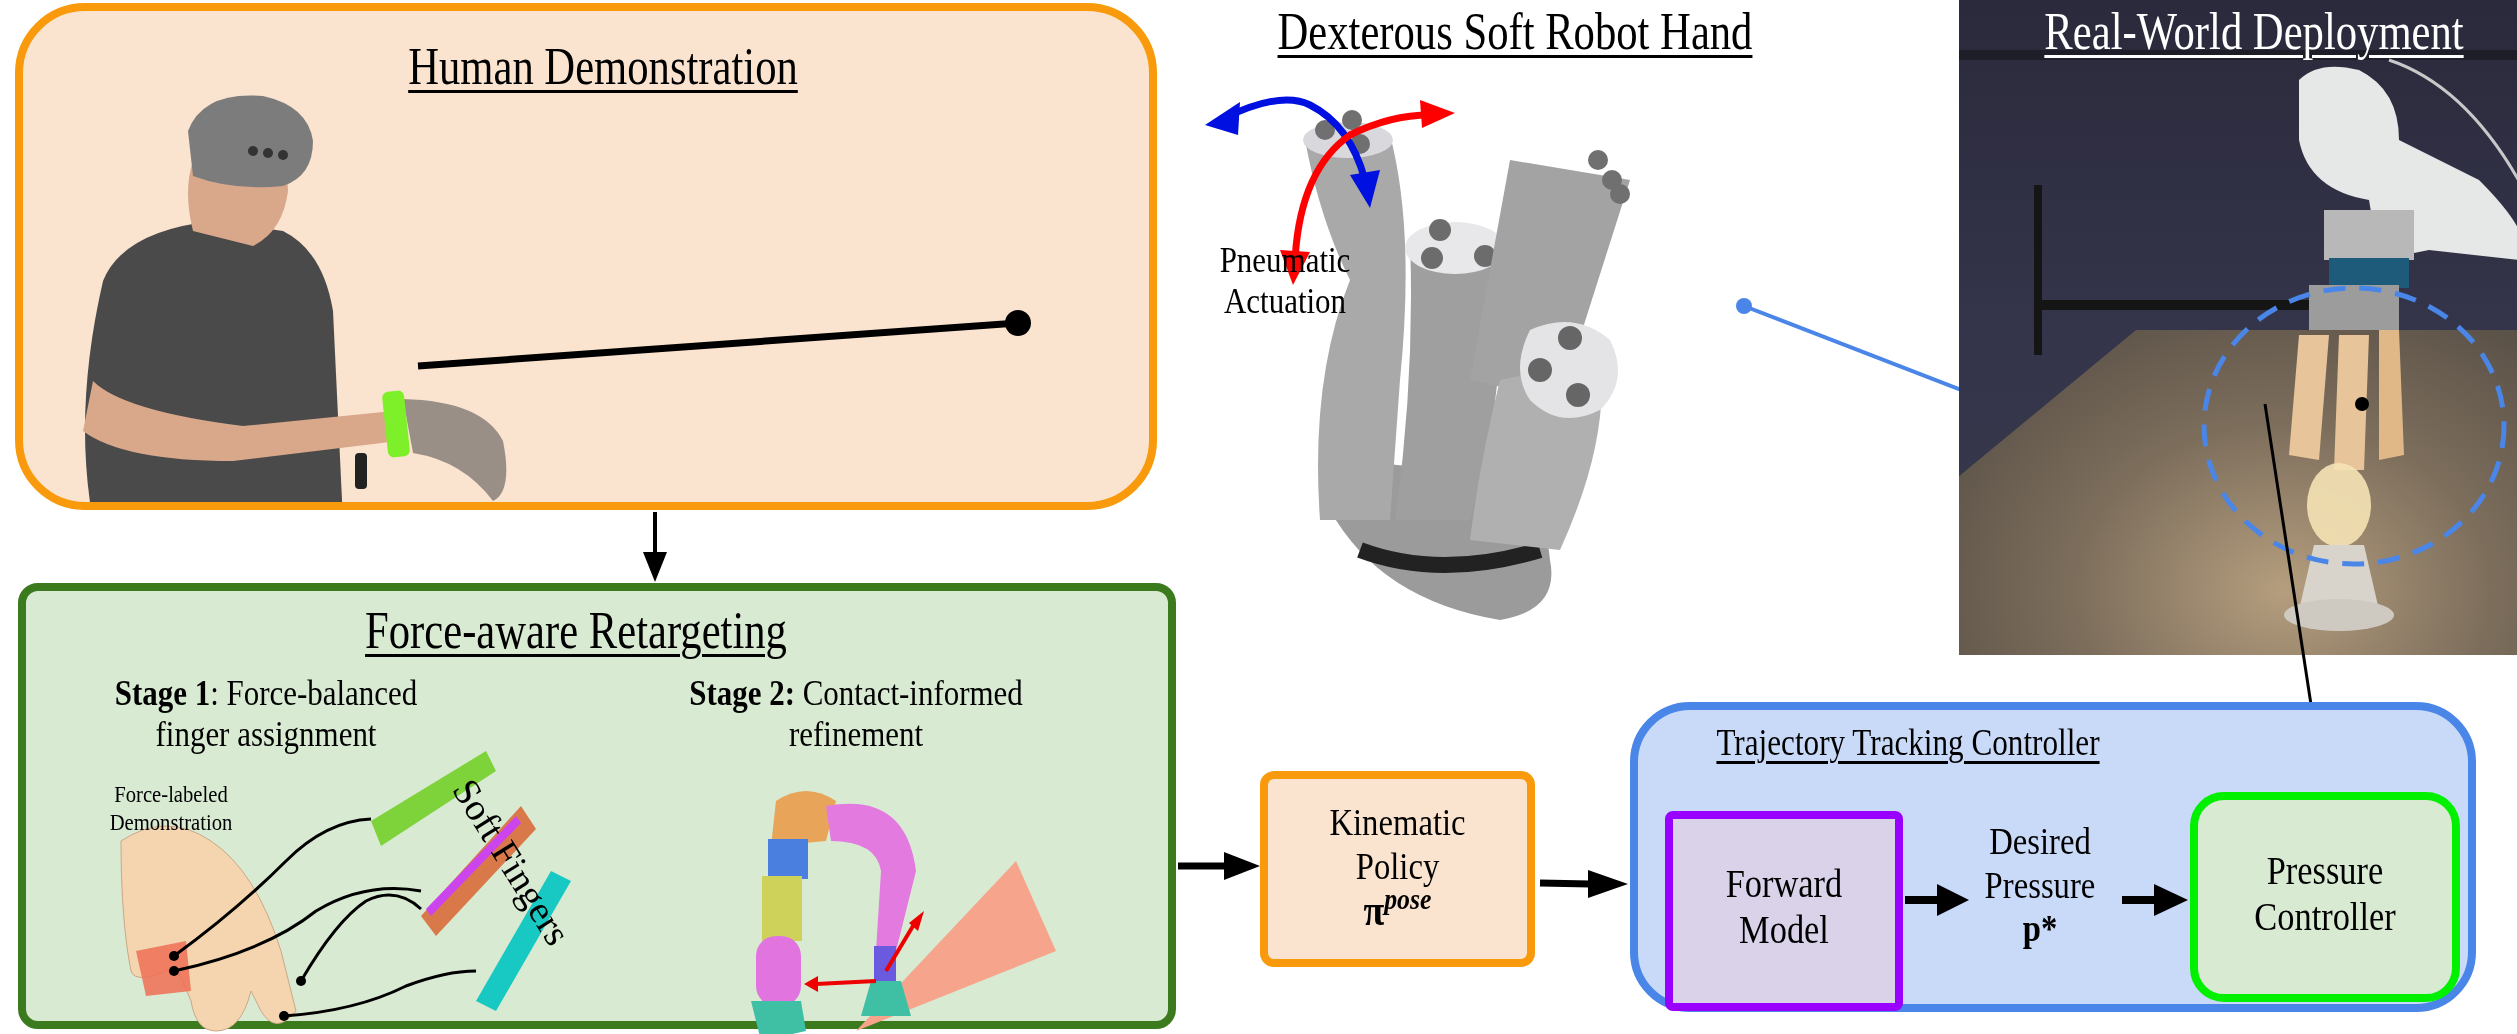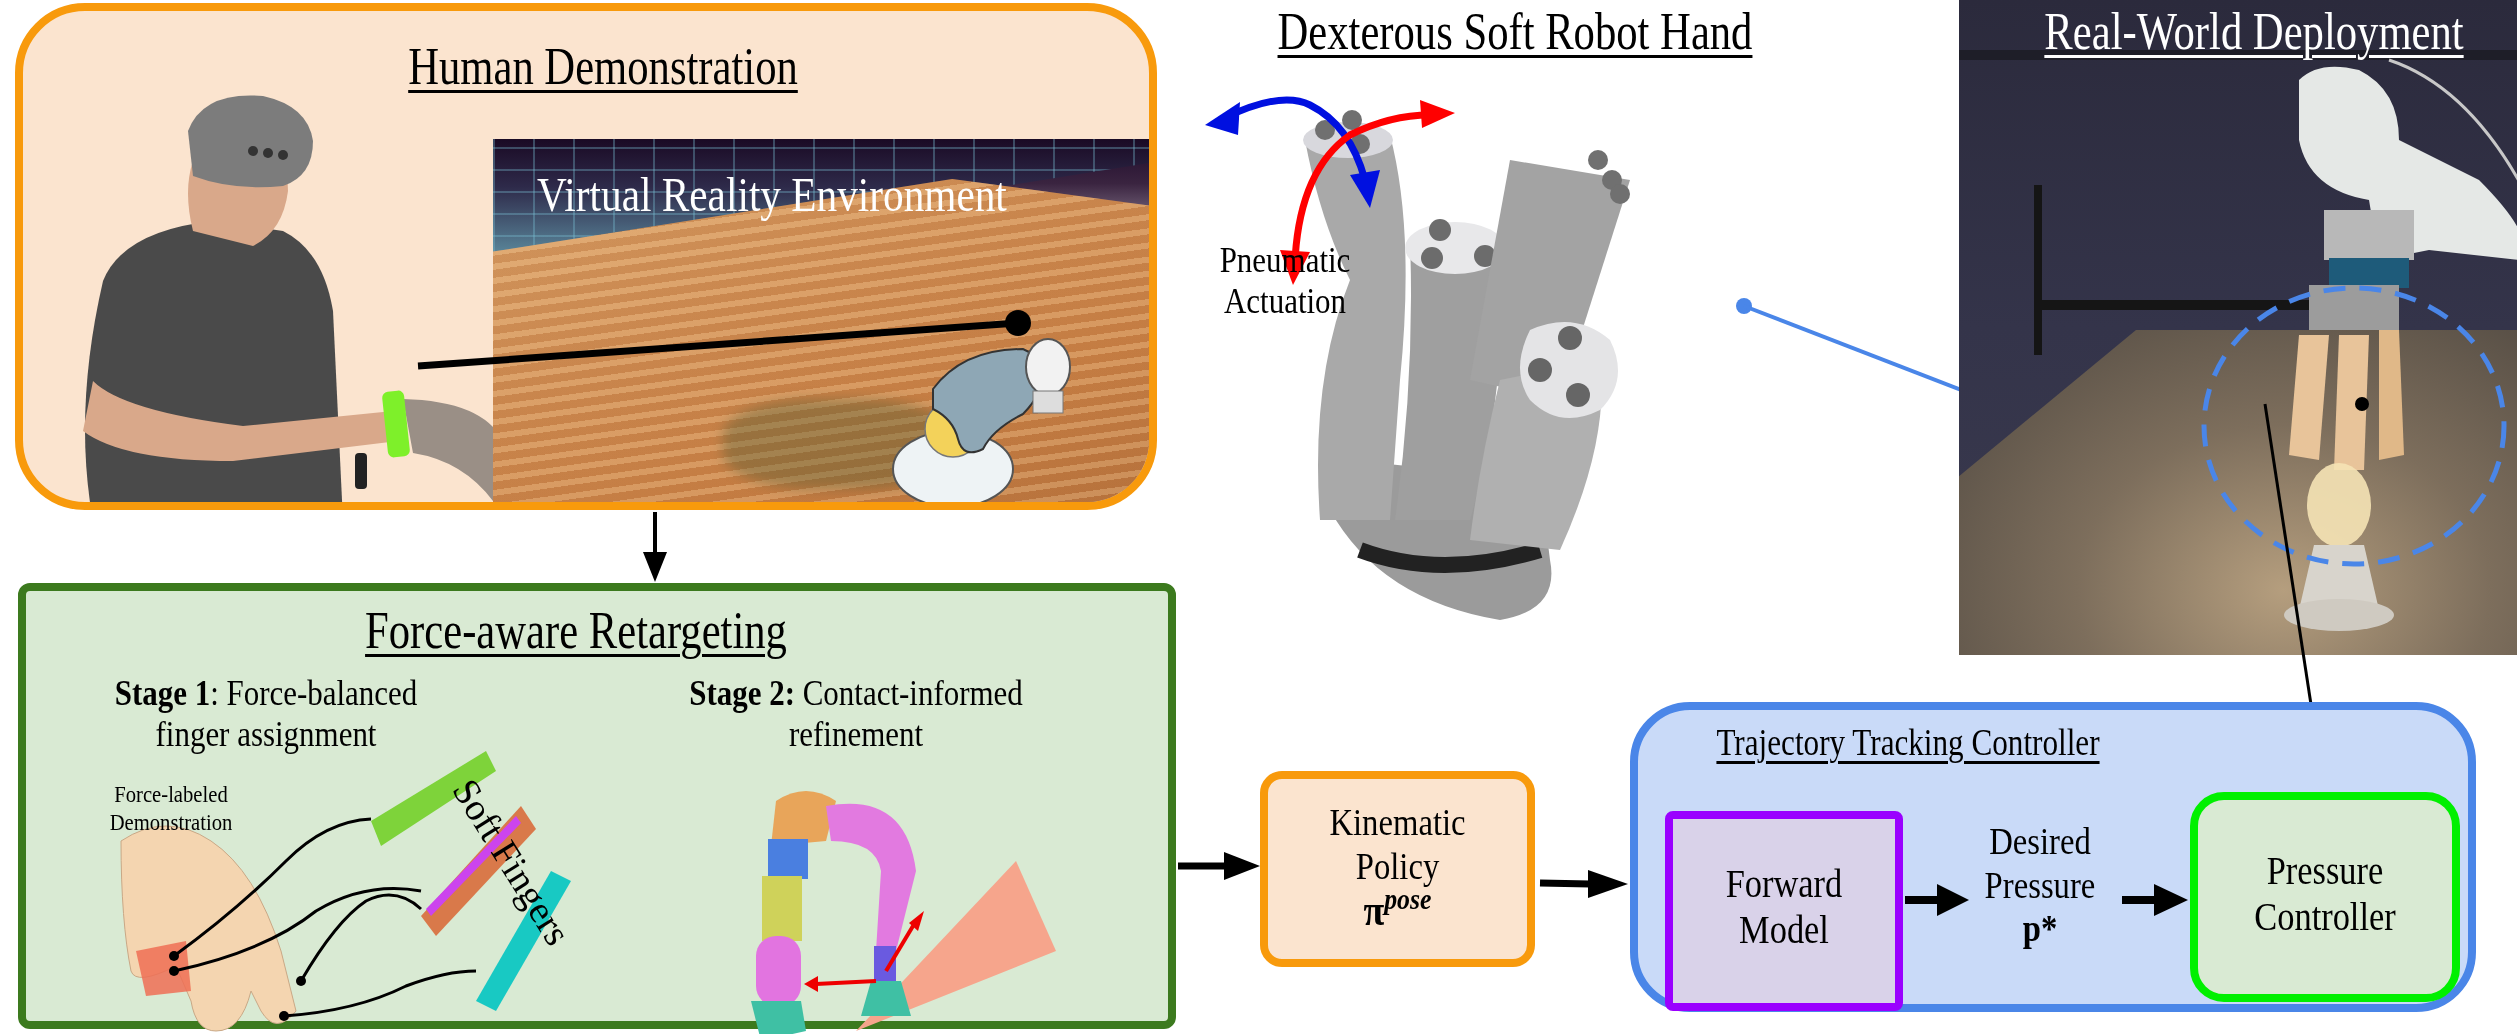--- a/index.html
+++ b/index.html
@@ -27,24 +27,24 @@
        repeating-linear-gradient(172deg, rgba(255,220,170,0.25) 0 6px, rgba(160,90,40,0.12) 6px 14px),
        linear-gradient(160deg,#d9a067 0%,#cf8c52 40%,#c98146 70%,#b8743e 100%);
      clip-path:polygon(0 22%,70% 0,100% 8%,100% 100%,0 100%); }
   #vr-shadow { left:230px; top:260px; width:230px; height:90px; background:rgba(70,90,50,0.35); border-radius:40%; filter:blur(6px); }
   .vr-title { color:#fff; font-size:48px; left:44px; top:28px; white-space:nowrap; transform:scaleX(0.86); transform-origin:left; }
 
   
   #person { left:40px; top:70px; width:420px; height:440px; }
 
   
-  #far-box { left:18px; top:583px; width:1158px; height:446px; border:8px solid #3c7a1e; border-radius:12px; background:#d9ead3; }
-
-  
-  #kin-box { left:1260px; top:771px; width:275px; height:196px; border:8px solid #f89a0c; border-radius:22px; background:#fbe4cf;text-decoration:underline; }
+  #far-box { left:18px; top:583px; width:1158px; height:446px; border:8px solid #3c7a1e; border-radius:20px; background:#d9ead3; }
+
+  
+  #kin-box { left:1260px; top:771px; width:275px; height:196px; border:8px solid #f89a0c; border-radius:14px; background:#fbe4cf;text-decoration:underline; }
 
   
   #ttc-box { left:1630px; top:702px; width:846px; height:310px; border:8px solid #4a86e8; border-radius:60px; background:#c9daf8; }
   #fwd-box { left:1665px; top:811px; width:238px; height:200px; border:8px solid #9a00ff; border-radius:8px; background:#d9d2e9; }
   #pc-box { left:2190px; top:792px; width:270px; height:210px; border:8px solid #00f000; border-radius:34px; background:#d9ead3; }
 
   
   #photo { left:1959px; top:0px; width:590px; height:655px; overflow:hidden;
      background:linear-gradient(180deg,#2b2a3c 0%, #34344a 50%, #3a3a4e 100%); }
   #photo-table { left:0; top:330px; width:590px; height:325px;
@@ -72,34 +72,20 @@
 
     <path d="M30 300 Q60 330 180 345 L330 330 L335 360 L170 380 Q60 380 20 350 Z" fill="#d9a88a"></path>
 
     <path d="M340 318 Q420 320 440 360 Q450 410 430 420 Q400 380 350 372 Z" fill="#9a8f86"></path>
 
     <rect x="322" y="310" width="22" height="66" rx="6" fill="#7ef02a" transform="rotate(-6 333 343)"></rect>
 
     <rect x="292" y="372" width="12" height="36" rx="4" fill="#222"></rect>
   </svg>
 
-  <div id="vr-panel" class="abs">
-    <div id="vr-grid" class="abs"></div>
-    <div id="vr-table" class="abs"></div>
-    <div id="vr-shadow" class="abs"></div>
-    <span class="lbl vr-title">Virtual Reality Environment</span>
-
-    <svg style="left:380px;top:180px;" width="260" height="190" viewBox="0 0 260 190">
-      <ellipse cx="80" cy="150" rx="60" ry="38" fill="#eef3f5" stroke="#555" stroke-width="2"></ellipse>
-      <circle cx="80" cy="110" r="28" fill="#f3d25a" stroke="#777" stroke-width="1.5"></circle>
-      <path d="M60 70 Q90 30 150 30 L170 40 Q175 70 150 95 Q120 110 110 130 Q90 140 85 120 Q80 100 60 90 Z" fill="#8ea7b5" stroke="#333" stroke-width="2"></path>
-      <ellipse cx="175" cy="48" rx="22" ry="28" fill="#f2f2f2" stroke="#555" stroke-width="2"></ellipse>
-      <rect x="160" y="72" width="30" height="22" fill="#ddd" stroke="#777"></rect>
-    </svg>
-  </div>
 
   <svg style="left:0;top:0;" width="1142" height="507">
     <line x1="395" y1="355" x2="995" y2="312" stroke="#000" stroke-width="7"></line>
     <circle cx="995" cy="312" r="13" fill="#000"></circle>
   </svg>
 
   <div class="title" style="left:330px;top:26px;font-size:52px;width:500px;text-align:center;">Human Demonstration</div>
 </div>
 
 <svg style="left:640px;top:512px;" width="30" height="72">

